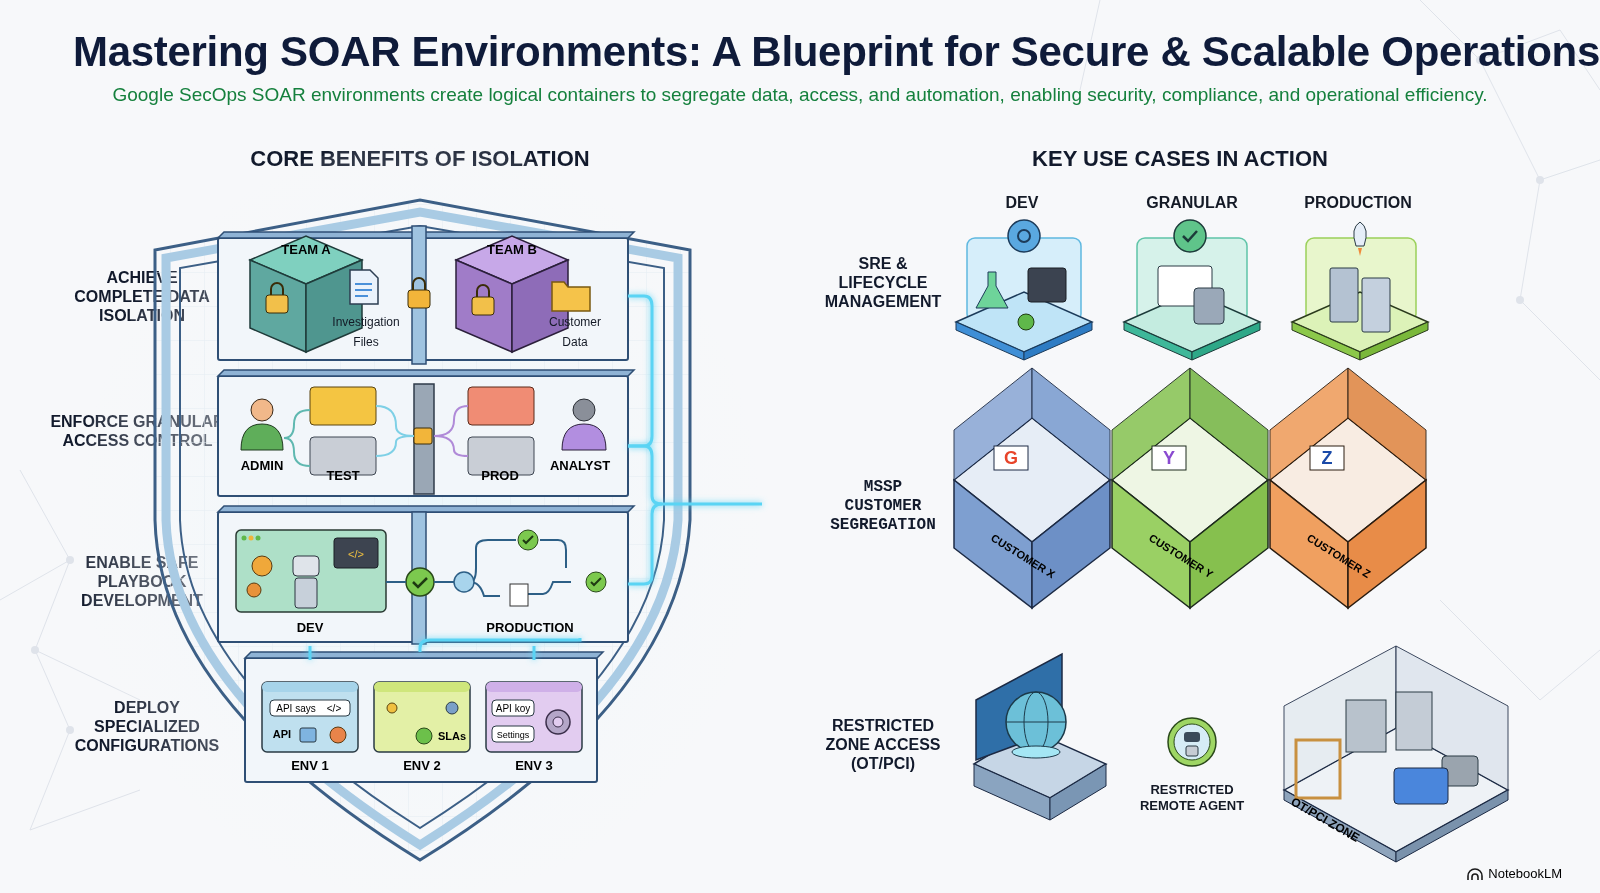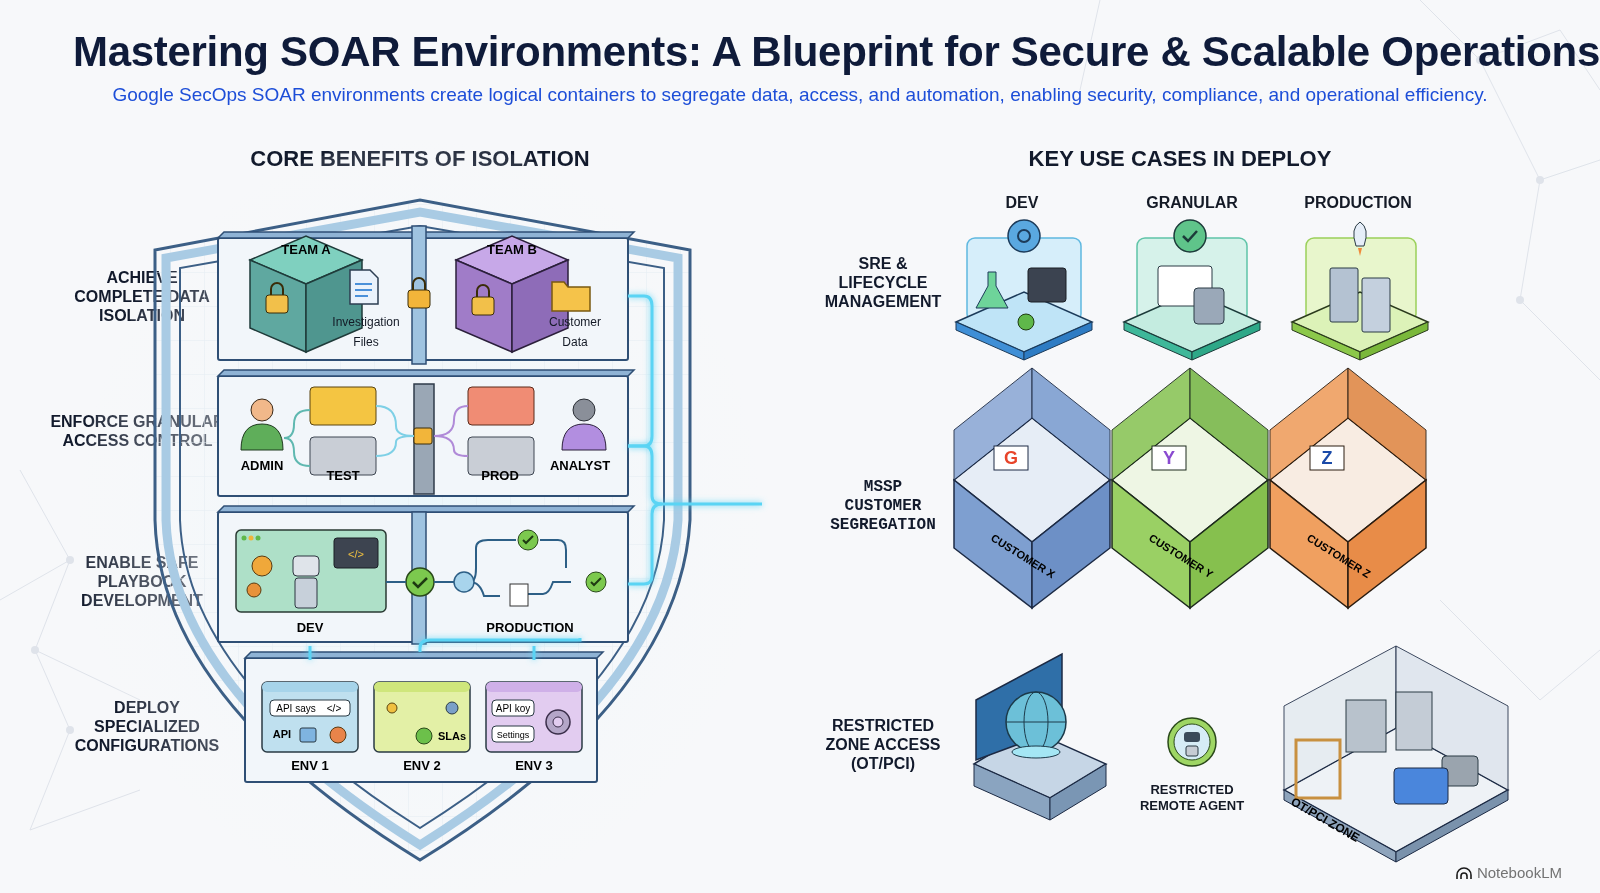--- a/index.html
+++ b/index.html
@@ -10,34 +10,34 @@
     color: #111a2e;
     position: relative;
   }
   .bg-net { position: absolute; left: 0; top: 0; width: 1600px; height: 893px; pointer-events: none; }
   .title {
     position: absolute; left: 0; top: 28px; width: 1600px; text-align: right;
     font-size: 42px; font-weight: 700; color: #0f1b3a; letter-spacing: -0.3px;
   }
   .subtitle {
     position: absolute; left: 0; top: 84px; width: 1600px; text-align: center;
-    font-size: 19px; color: #1d4ed8;
+    font-size: 19px; color: #15803d;
   }
   .section-head {
     position: absolute; font-size: 22px; font-weight: 700; color: #121a2c; text-align: center;
   }
   .side-label {
     position: absolute; font-size: 16px; font-weight: 700; text-align: center; line-height: 19px; color: #121a2c;
     white-space: pre-line;
   }
   .lbl { position: absolute; font-weight: 700; text-align: center; color: #141a26; white-space: pre-line; }
   .small { font-size: 12px; font-weight: 400; line-height: 20px; }
   svg text { font-family: "Liberation Sans", "DejaVu Sans", sans-serif; }
   .footer {
-    position: absolute; right: 38px; bottom: 12px; font-size: 15px; color: #737373;
+    position: absolute; right: 38px; bottom: 12px; font-size: 13px; color: #000000;
     display: flex; align-items: center; gap: 5px;
   }
 </style>
 </head>
 <body>
 
 <svg class="bg-net" viewBox="0 0 1600 893">
   <g stroke="#dfe3ea" stroke-width="1" fill="none">
     <polyline points="20,470 70,560 35,650 70,730 30,830 140,790"></polyline>
     <polyline points="70,560 0,600"></polyline>
@@ -55,21 +55,21 @@
     <circle cx="1480" cy="60" r="4"></circle>
       <circle cx="1540" cy="180" r="4"></circle>
       <circle cx="1520" cy="300" r="4"></circle>
   </g>
 </svg>
 
 <div class="title">Mastering SOAR Environments: A Blueprint for Secure &amp; Scalable Operations</div>
 <div class="subtitle">Google SecOps SOAR environments create logical containers to segregate data, access, and automation, enabling security, compliance, and operational efficiency.</div>
 
 <div class="section-head" style="left:200px; top:146px; width:440px;">CORE BENEFITS OF ISOLATION</div>
-<div class="section-head" style="left:960px; top:146px; width:440px;">KEY USE CASES IN DEPLOY</div>
+<div class="section-head" style="left:960px; top:146px; width:440px;">KEY USE CASES IN ACTION</div>
 
 <div class="side-label" style="left:52px; top:268px; width:180px;">ACHIEVE
 COMPLETE DATA
 ISOLATION</div>
 <div class="side-label" style="left:40px; top:412px; width:195px;">ENFORCE GRANULAR
 ACCESS CONTROL</div>
 <div class="side-label" style="left:52px; top:553px; width:180px;">ENABLE SAFE
 PLAYBOOK
 DEVELOPMENT</div>
 <div class="side-label" style="left:52px; top:698px; width:190px;">DEPLOY

